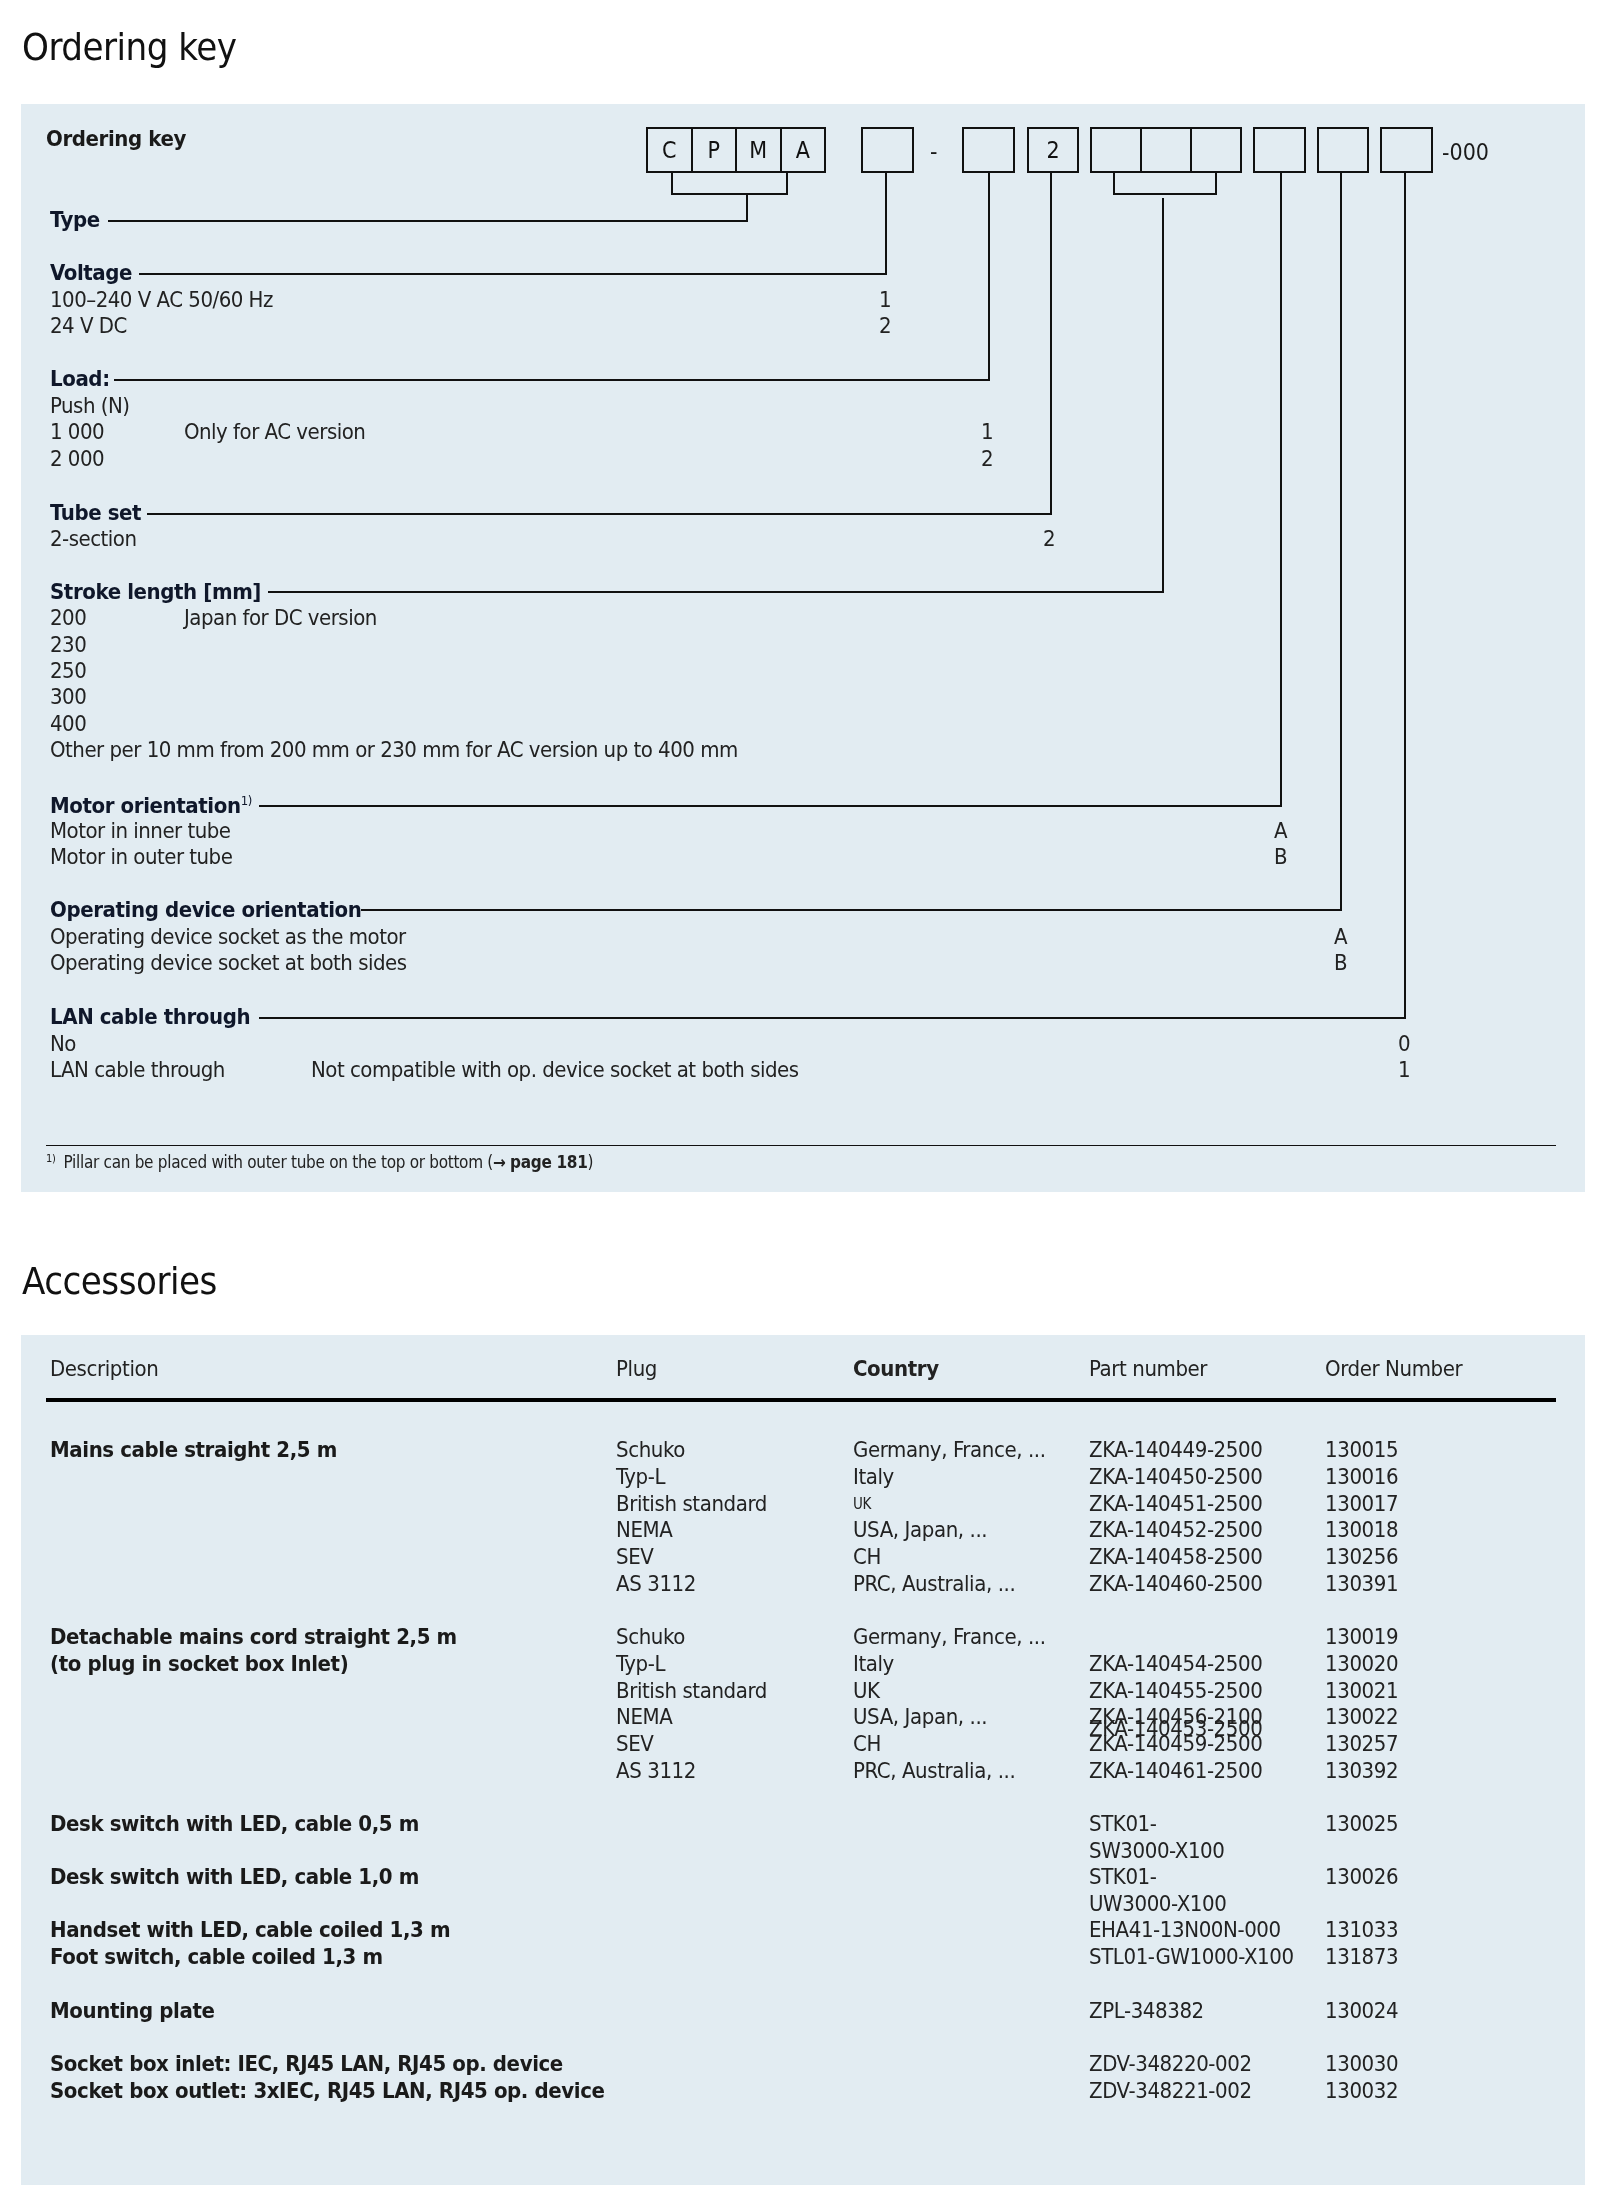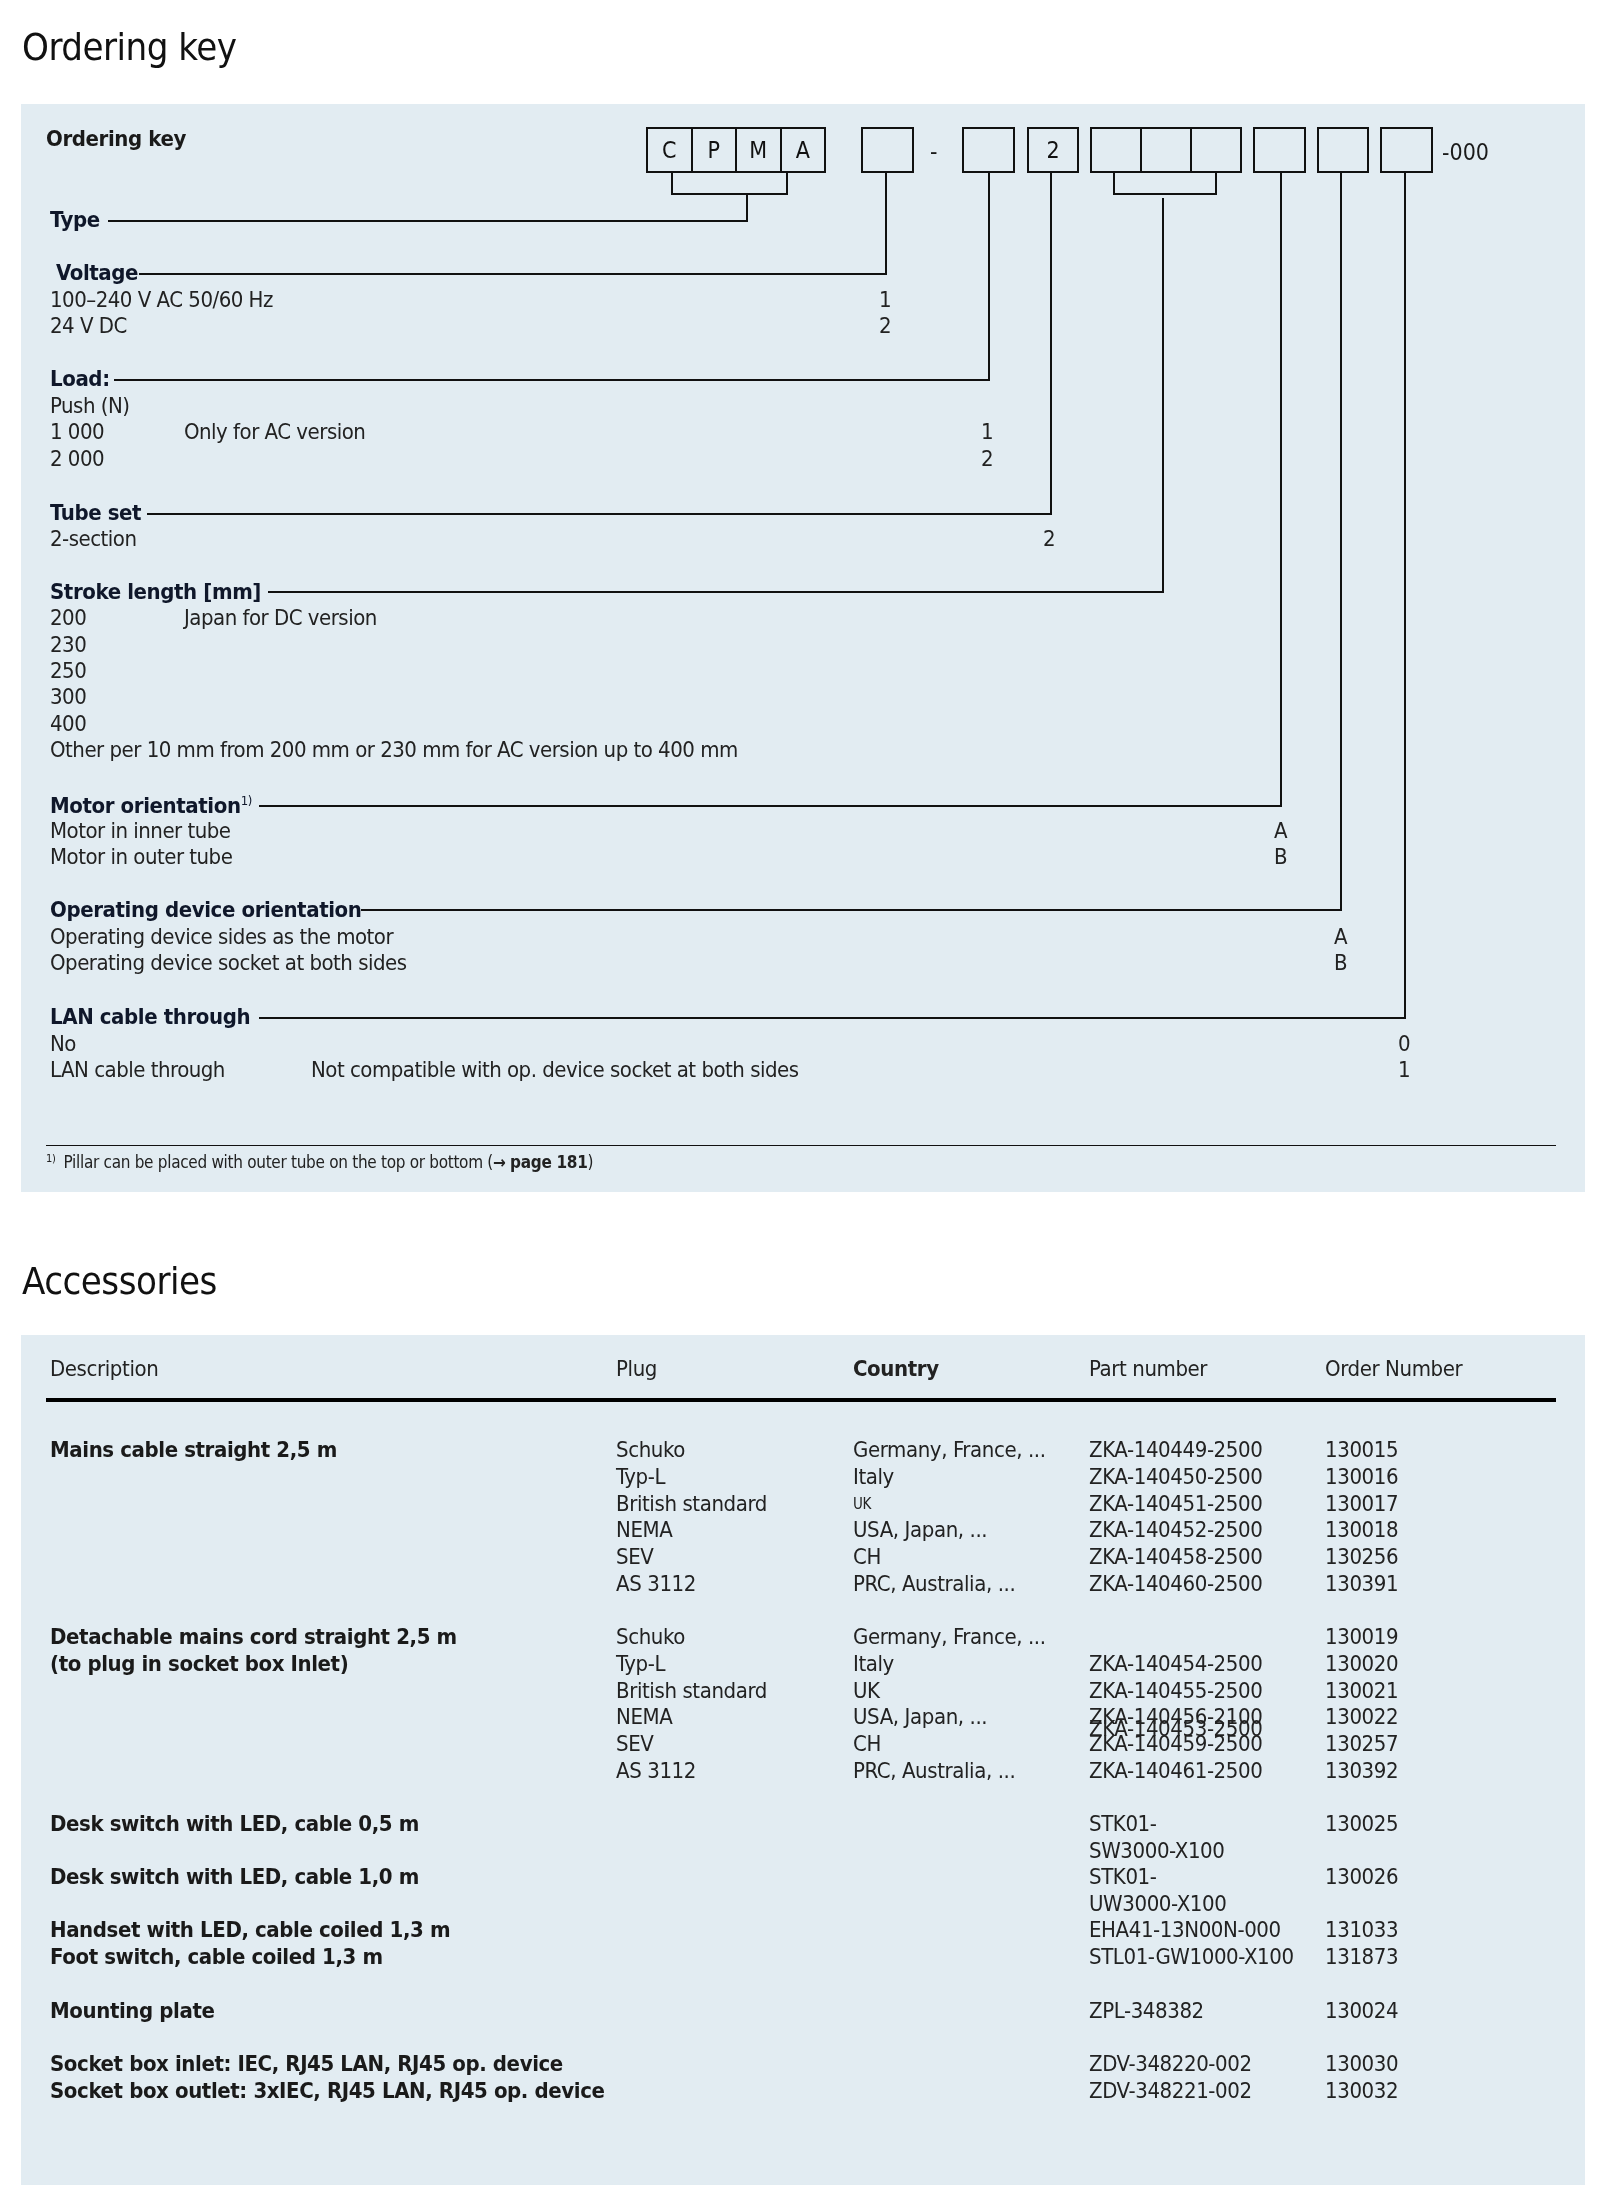--- a/index.html
+++ b/index.html
@@ -95,21 +95,21 @@
 <div class="hline" style="left:259px;top:805px;width:1023px;"></div>
 
 <div class="vline" style="left:1340px;top:173px;height:737px;"></div>
 <div class="hline" style="left:361px;top:909px;width:981px;"></div>
 
 <div class="vline" style="left:1404px;top:173px;height:845px;"></div>
 <div class="hline" style="left:259px;top:1017px;width:1147px;"></div>
 
 <div class="abs lbl-bold" style="left:50px;top:209px;">Type</div>
 
-<div class="abs lbl-bold" style="left:56px;top:262px;">Voltage</div>
+<div class="abs lbl-bold" style="left:50px;top:262px;">Voltage</div>
 <div class="abs lbl-norm" style="left:50px;top:289px;">100–240 V AC 50/60 Hz</div>
 <div class="abs lbl-norm" style="left:879px;top:289px;">1</div>
 <div class="abs lbl-norm" style="left:50px;top:315px;">24 V DC</div>
 <div class="abs lbl-norm" style="left:879px;top:315px;">2</div>
 
 <div class="abs lbl-bold" style="left:50px;top:368px;">Load:</div>
 <div class="abs lbl-norm" style="left:50px;top:395px;">Push (N)</div>
 <div class="abs lbl-norm" style="left:50px;top:421px;">1 000</div>
 <div class="abs lbl-norm" style="left:184px;top:421px;">Only for AC version</div>
 <div class="abs lbl-norm" style="left:981px;top:421px;">1</div>
@@ -129,21 +129,21 @@
 <div class="abs lbl-norm" style="left:50px;top:713px;">400</div>
 <div class="abs lbl-norm" style="left:50px;top:739px;">Other per 10 mm from 200 mm or 230 mm for AC version up to 400 mm</div>
 
 <div class="abs lbl-bold" style="left:50px;top:794px;"><span>Motor orientation</span><sup style="font-size:13px;font-weight:400;vertical-align:8px;">1)</sup></div>
 <div class="abs lbl-norm" style="left:50px;top:820px;">Motor in inner tube</div>
 <div class="abs lbl-norm" style="left:1274px;top:820px;">A</div>
 <div class="abs lbl-norm" style="left:50px;top:846px;">Motor in outer tube</div>
 <div class="abs lbl-norm" style="left:1274px;top:846px;">B</div>
 
 <div class="abs lbl-bold" style="left:50px;top:899px;">Operating device orientation</div>
-<div class="abs lbl-norm" style="left:50px;top:926px;">Operating device sides as the motor</div>
+<div class="abs lbl-norm" style="left:50px;top:926px;">Operating device socket as the motor</div>
 <div class="abs lbl-norm" style="left:1334px;top:926px;">A</div>
 <div class="abs lbl-norm" style="left:50px;top:952px;">Operating device socket at both sides</div>
 <div class="abs lbl-norm" style="left:1334px;top:952px;">B</div>
 
 <div class="abs lbl-bold" style="left:50px;top:1006px;">LAN cable through</div>
 <div class="abs lbl-norm" style="left:50px;top:1033px;">No</div>
 <div class="abs lbl-norm" style="left:1398px;top:1033px;">0</div>
 <div class="abs lbl-norm" style="left:50px;top:1059px;">LAN cable through</div>
 <div class="abs lbl-norm" style="left:311px;top:1059px;">Not compatible with op. device socket at both sides</div>
 <div class="abs lbl-norm" style="left:1398px;top:1059px;">1</div>

